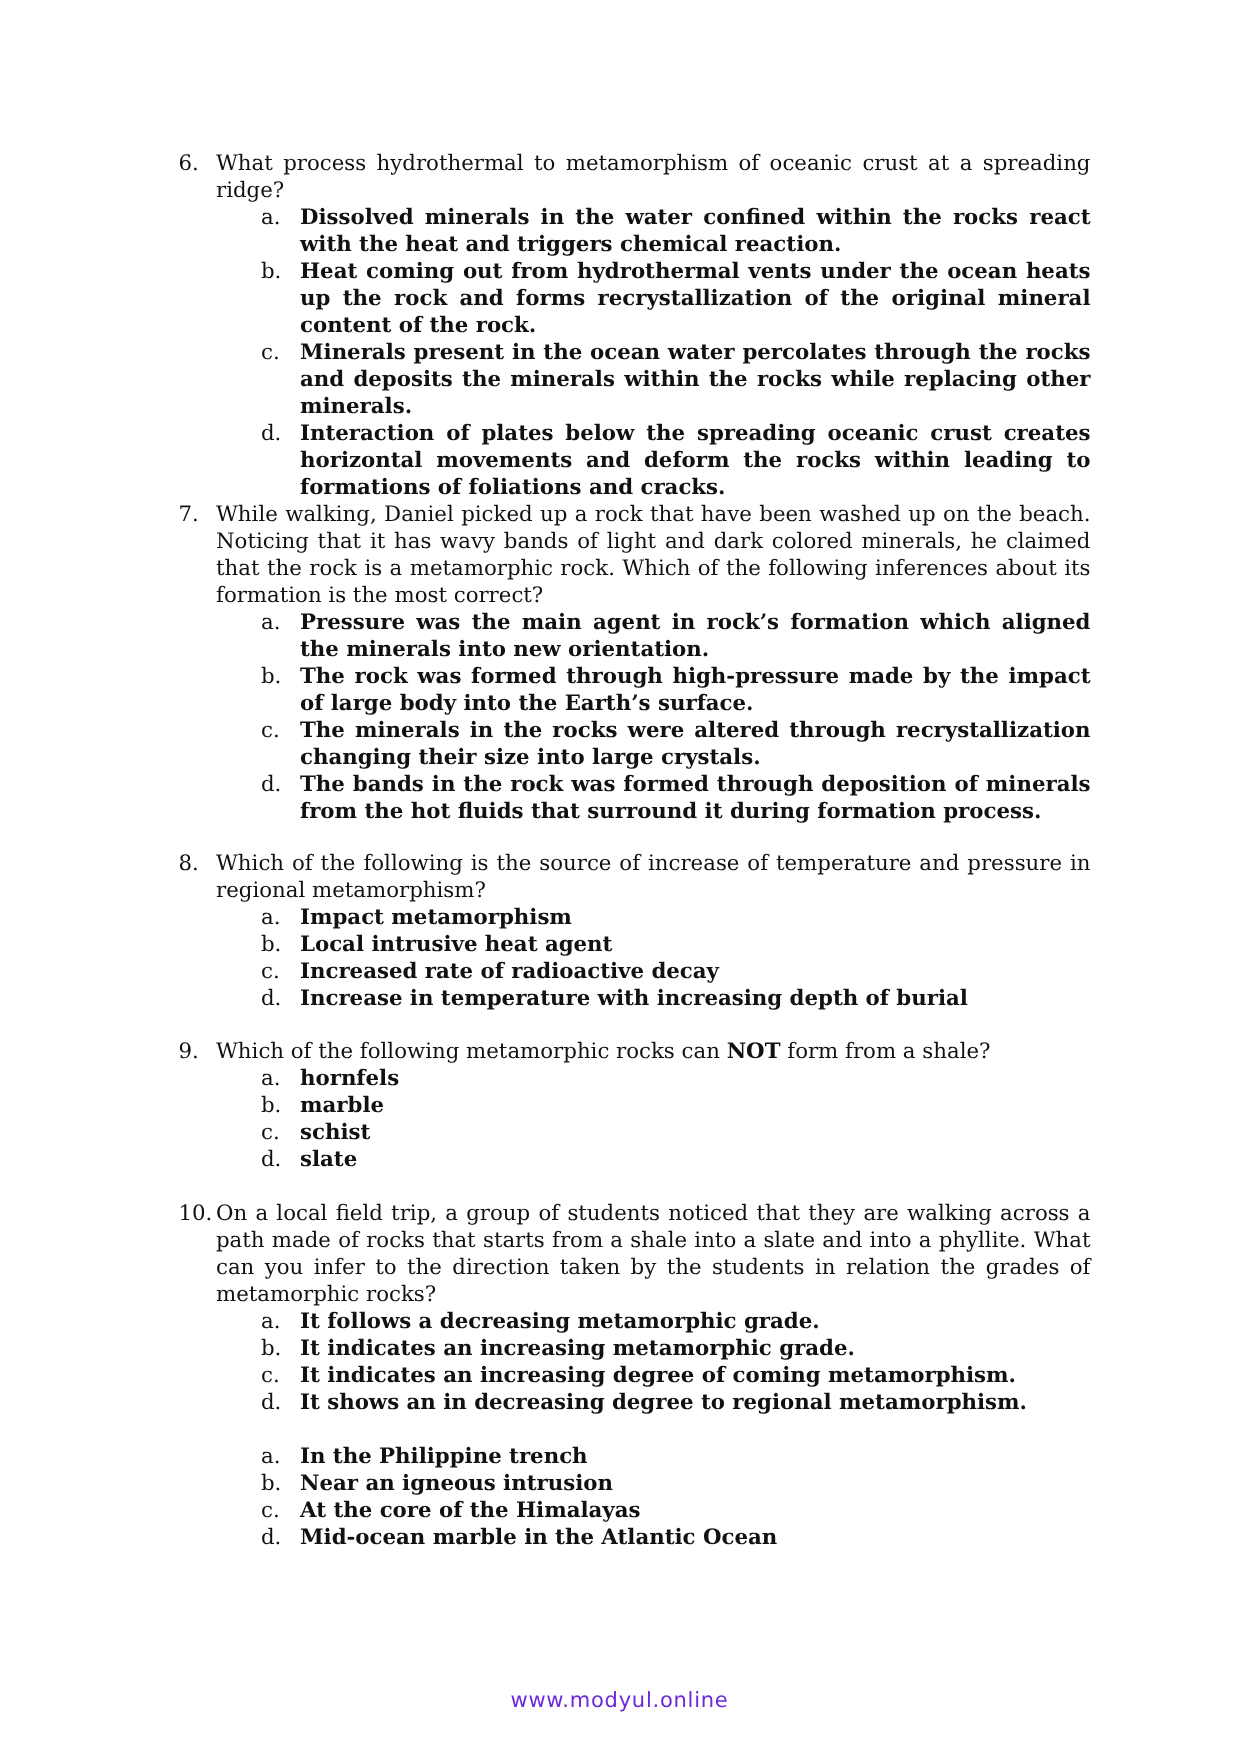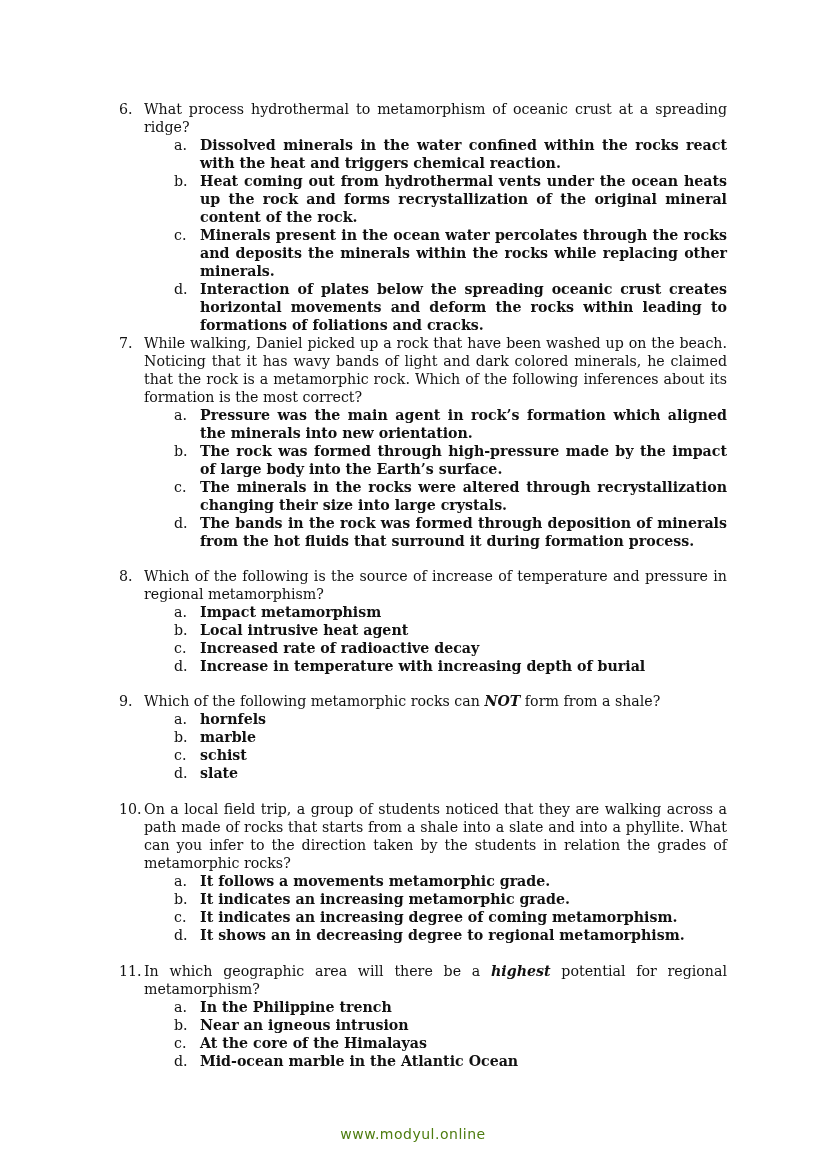--- a/index.html
+++ b/index.html
@@ -7,23 +7,23 @@
          font-family: "DejaVu Serif", "Liberation Serif", serif; color: #111; }
   .page { position: absolute; left: 0; top: 0; width: 826px; height: 1169px; }
   .q { position: absolute; left: 119px; width: 608px; font-size: 14.2px; line-height: 18px; }
   .q-row { display: flex; }
   .q-num { width: 25px; flex: none; }
   .q-text { flex: 1; text-align: justify; }
   .opts { margin-left: 55px; }
   .opt { display: flex; }
   .opt-letter { width: 26px; flex: none; }
   .opt-text { flex: 1; text-align: justify; font-weight: bold; }
-  b { font-weight: bold; font-style: italic; }
+  b { font-weight: bold; }
   .watermark { position: absolute; left: 0; width: 826px; top: 1126px; text-align: center;
-               font-family: "DejaVu Sans", sans-serif; font-size: 14px; color: #4d7c0f; letter-spacing: 0.5px; }
+               font-family: "DejaVu Sans", sans-serif; font-size: 14px; color: #6d28d9; letter-spacing: 0.5px; }
 </style>
 </head>
 <body>
 
 <div class="page">
 
   <div class="q" style="top:100px;">
     <div class="q-row">
       <span class="q-num">6.</span>
       <span class="q-text">What process hydrothermal to metamorphism of oceanic crust at a spreading ridge?</span>
@@ -124,42 +124,38 @@
   </div>
 
   <div class="q" style="top:800px;">
     <div class="q-row">
       <span class="q-num">10.</span>
       <span class="q-text">On a local field trip, a group of students noticed that they are walking across a path made of rocks that starts from a shale into a slate and into a phyllite. What can you infer to the direction taken by the students in relation the grades of metamorphic rocks?</span>
     </div>
     <div class="opts">
       <div class="opt">
           <span class="opt-letter">a.</span>
-          <span class="opt-text">It follows a movements metamorphic grade.</span>
+          <span class="opt-text">It follows a decreasing metamorphic grade.</span>
         </div>
       <div class="opt">
           <span class="opt-letter">b.</span>
           <span class="opt-text">It indicates an increasing metamorphic grade.</span>
         </div>
       <div class="opt">
           <span class="opt-letter">c.</span>
           <span class="opt-text">It indicates an increasing degree of coming metamorphism.</span>
         </div>
       <div class="opt">
           <span class="opt-letter">d.</span>
           <span class="opt-text">It shows an in decreasing degree to regional metamorphism.</span>
         </div>
     </div>
   </div>
 
   <div class="q" style="top:962px;">
-    <div class="q-row">
-      <span class="q-num">11.</span>
-      <span class="q-text"><span>In which geographic area will there be a </span><b>highest</b><span> potential for regional metamorphism?</span></span>
-    </div>
     <div class="opts">
       <div class="opt">
           <span class="opt-letter">a.</span>
           <span class="opt-text">In the Philippine trench</span>
         </div>
       <div class="opt">
           <span class="opt-letter">b.</span>
           <span class="opt-text">Near an igneous intrusion</span>
         </div>
       <div class="opt">

